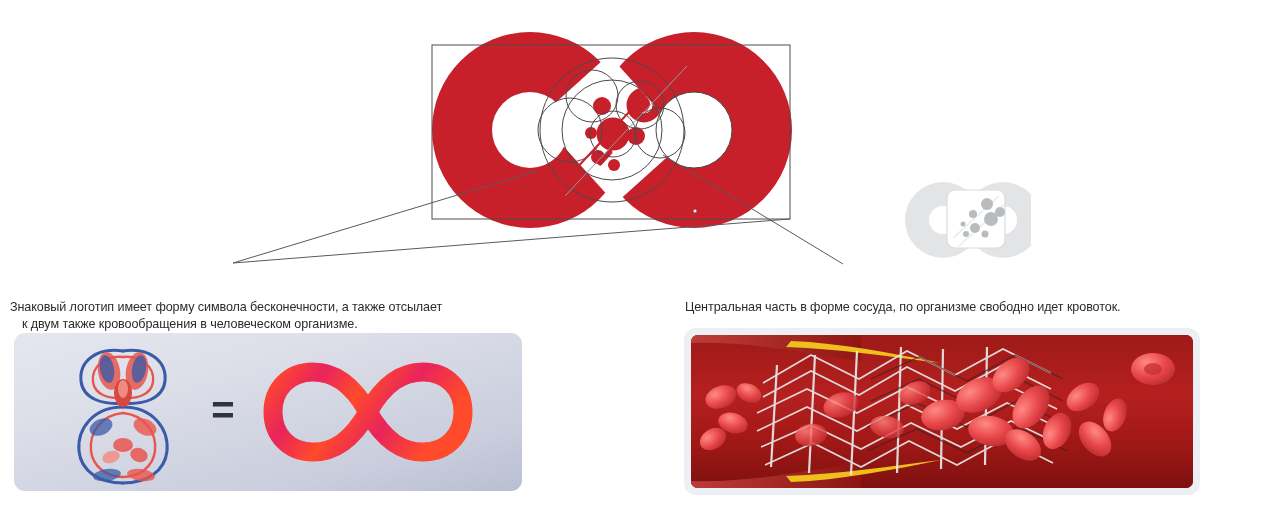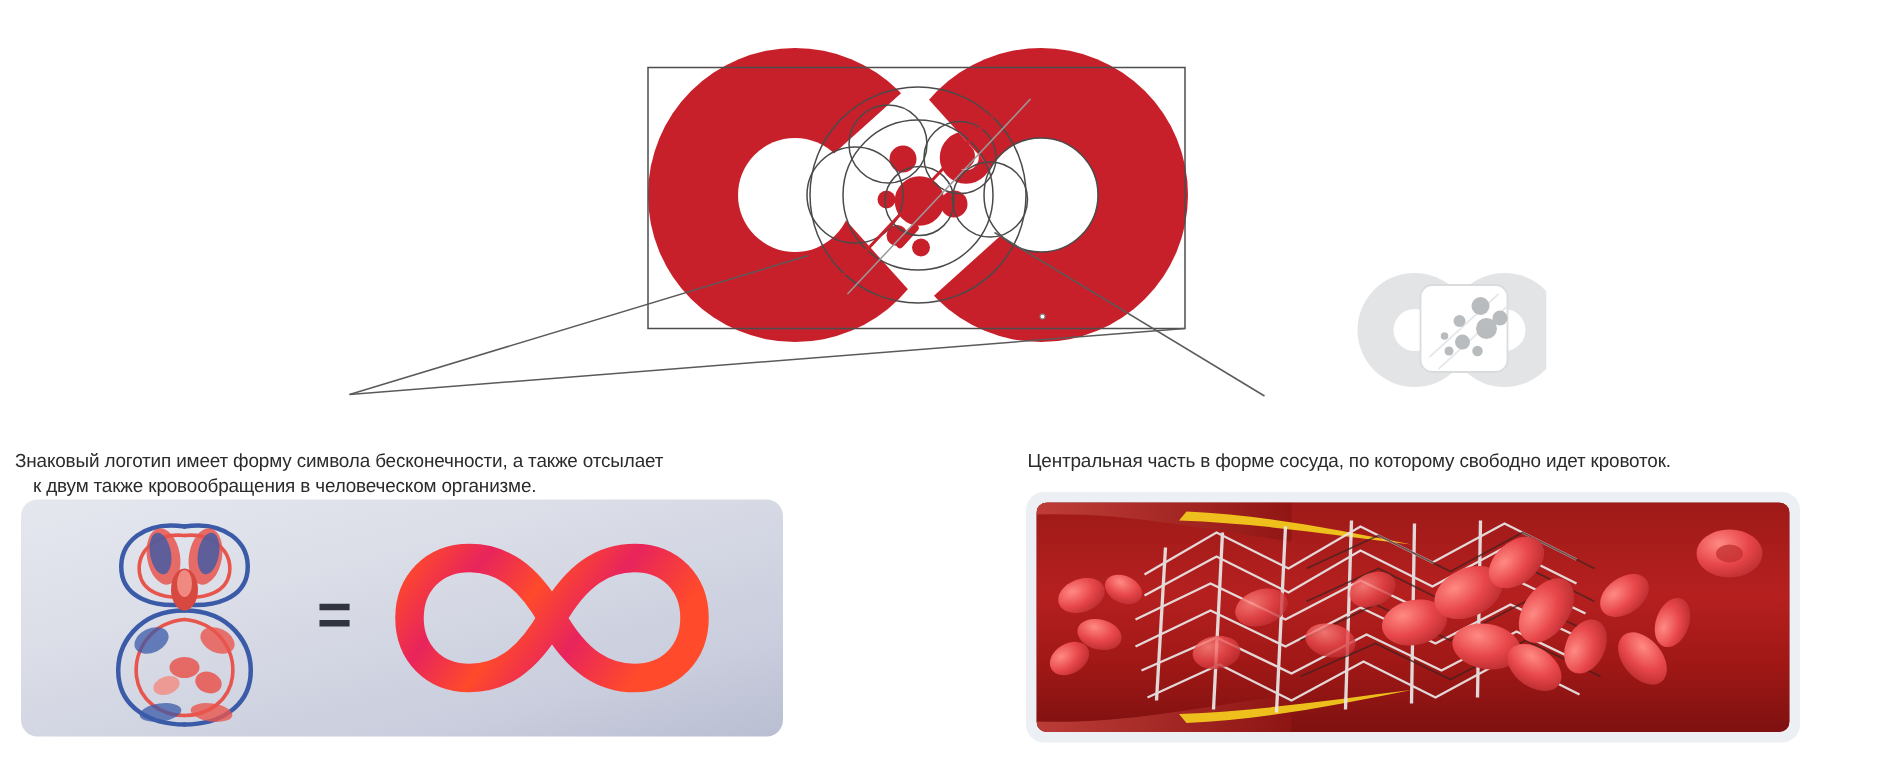--- a/index.html
+++ b/index.html
@@ -220,21 +220,21 @@
       </g>
     </g>
   </svg>
 
   <div class="caption" id="caption-one">
     <span>Знаковый логотип имеет форму символа бесконечности, а также отсылает</span>
     <span class="cap-line2">к двум также кровообращения в человеческом организме.</span>
   </div>
 
   <div class="caption" id="caption-two">
-    <span>Центральная часть в форме сосуда, по которому свободно идет кровоток.</span>
+    <span>Центральная часть в форме сосуда, по организме свободно идет кровоток.</span>
   </div>
 
   <div id="circulation-panel">
     <div class="panel-inner">
 
       <svg width="120" height="150" viewBox="0 0 120 150">
         <g fill="none" stroke-linecap="round">
 
           <path d="M60,14 C34,10 16,24 18,44 C20,62 40,68 60,66" stroke="#3b5ba8" stroke-width="3"></path>
           <path d="M60,14 C86,10 104,24 102,44 C100,62 80,68 60,66" stroke="#3b5ba8" stroke-width="3"></path>

